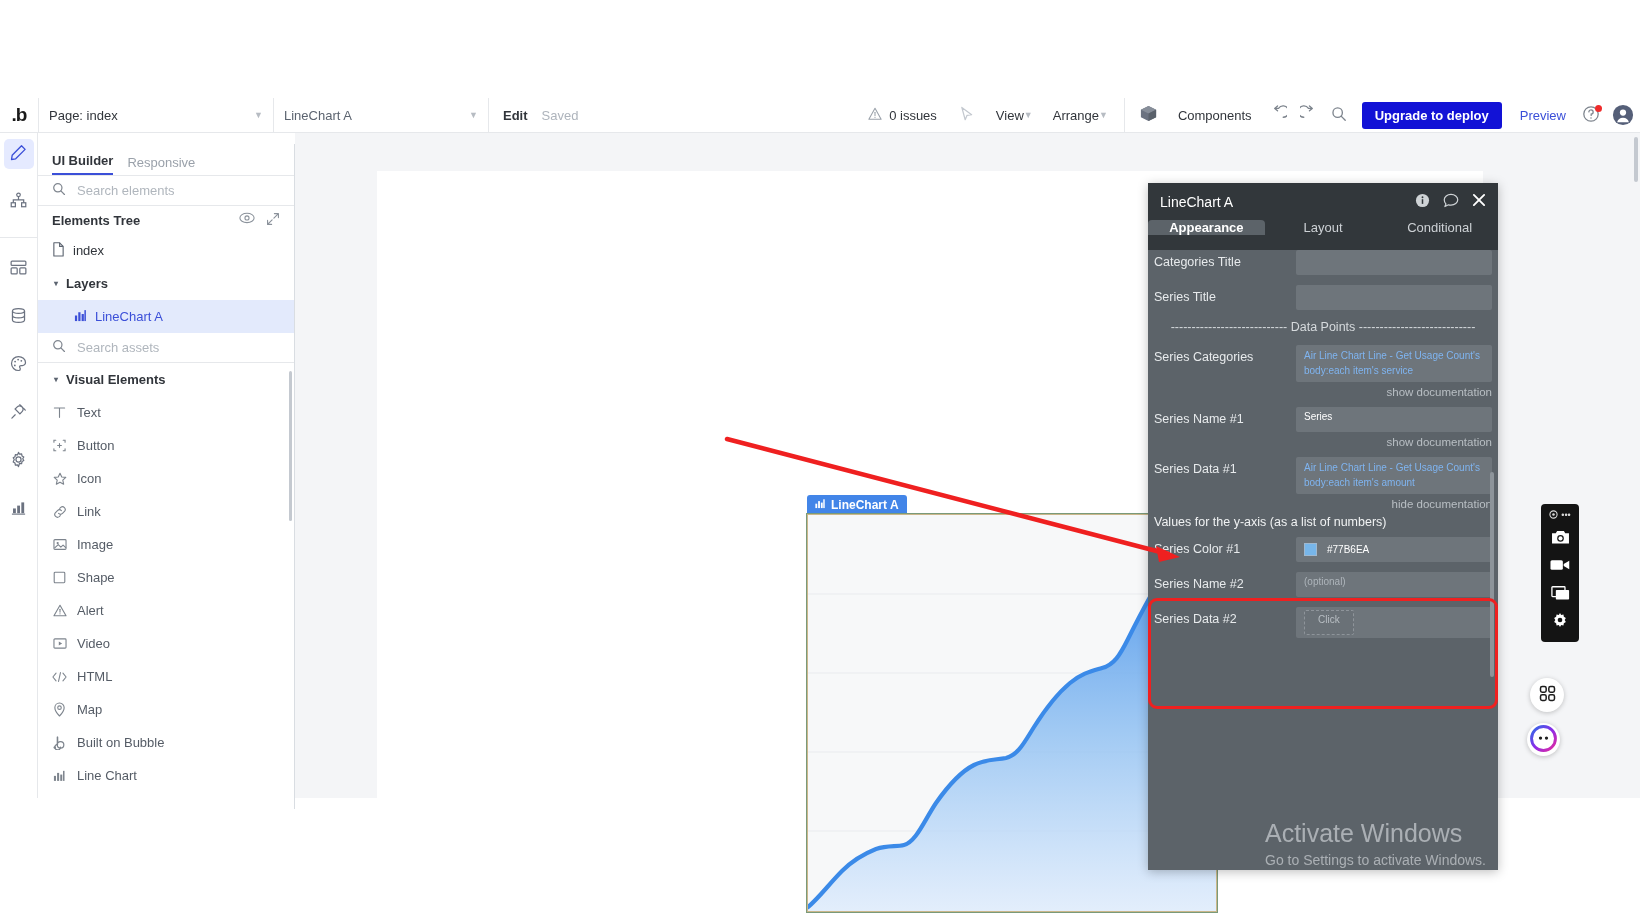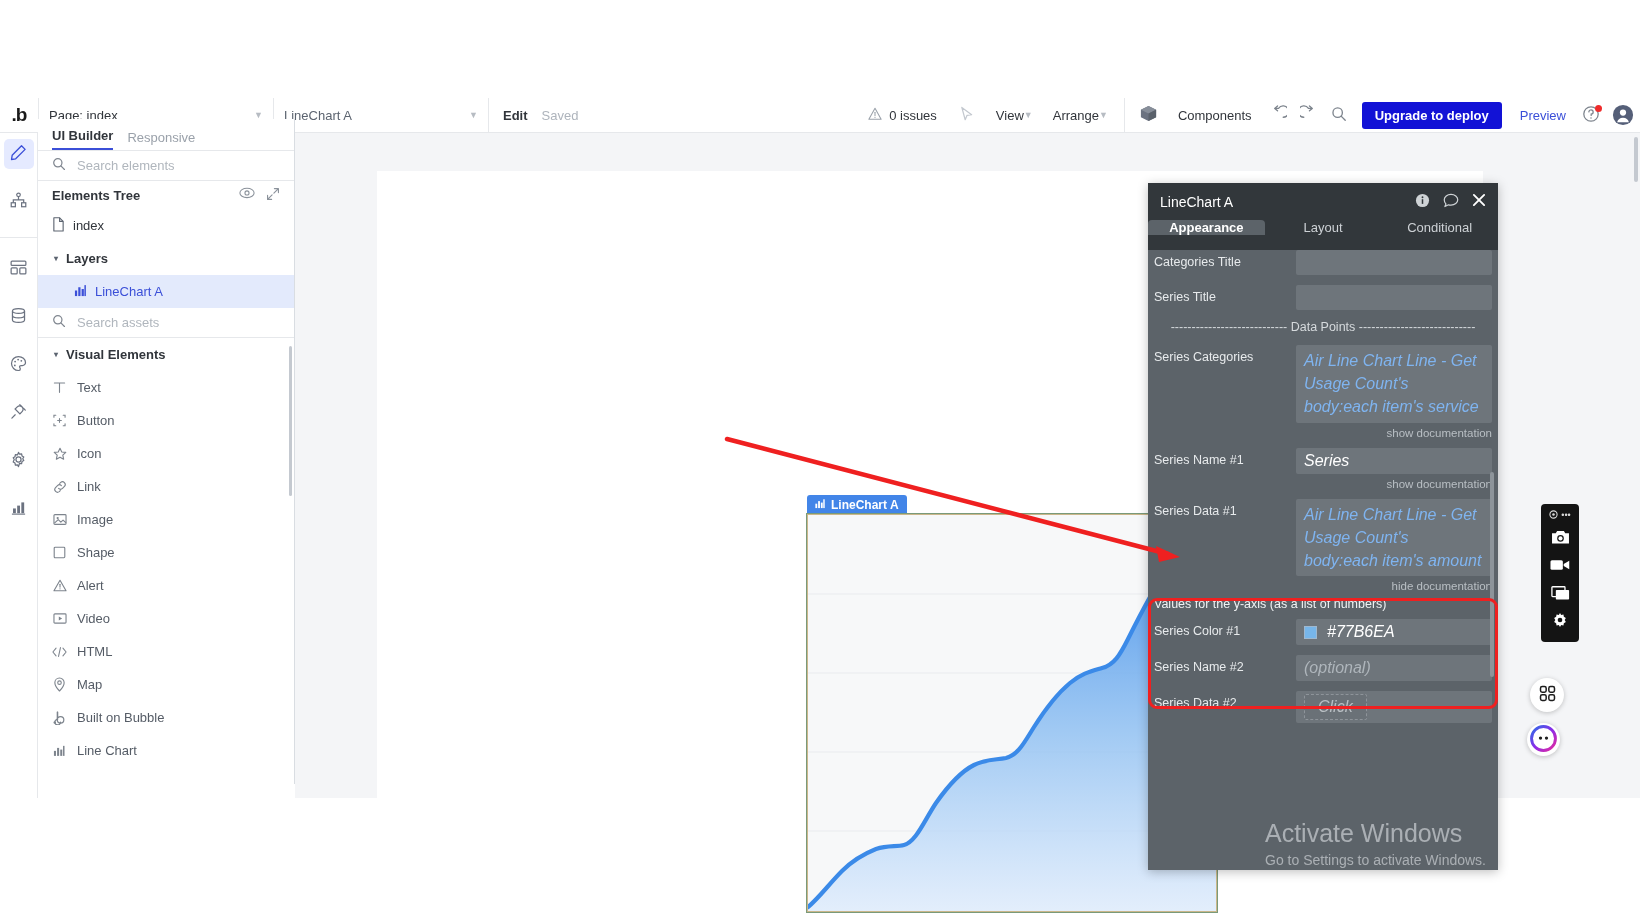--- a/index.html
+++ b/index.html
@@ -92,21 +92,21 @@
   }
   .rail-item {
     width:30px; height:30px; margin-bottom:18px; border-radius:5px;
     display:flex; align-items:center; justify-content:center; color:#6b7280;
   }
   .rail-item.active { background:#e5eaff; color:#3b4fd8; }
   .rail-sep { width:38px; height:1px; background:#e6e8eb; margin:2px 0 16px 0; }
 
   
   .leftpanel {
-    position:absolute; left:38px; top:21px; width:257px; height:665px;
+    position:absolute; left:38px; top:46px; width:257px; height:665px;
     background:#fff; border-right:1px solid #d9dde2;
     display:flex; flex-direction:column;
   }
   .lp-tabs {
     height:32px; display:flex; align-items:flex-end; gap:14px; padding:0 14px;
     border-bottom:1px solid #e6e8eb;
   }
   .lp-tab { font-size:13px; color:#9aa1aa; padding-bottom:5px; }
   .lp-tab.active { color:#31353b; font-weight:700; border-bottom:2px solid #3b4fd8; }
   .lp-search {
@@ -196,21 +196,21 @@
     padding:0 6px;
   }
   .prow {
     display:flex; align-items:flex-start; min-height:25px; margin-bottom:10px;
   }
   .plabel {
     width:142px; flex:0 0 142px; font-size:12.5px; color:#e7eaec; padding-top:5px;
   }
   .pfield {
     flex:1 1 auto; min-height:25px; background:#6e757b; border-radius:2px;
-    padding:4px 8px; font-size:16px; color:#ffffff;font-style:italic;
+    padding:4px 8px; font-size:10px; color:#ffffff;
   }
   .pfield.dyn { color:#7fb4f0; line-height:1.45; }
   .pfield.placeholder { color:#aeb5bb; }
   .pfield.clickbtn {
     color:#b9bfc4; border:1px dashed #8e949a; background:#6a7177;
     display:inline-block; width:auto; padding:3px 13px;
   }
   .pfield.empty { min-height:25px; }
   .pfield.color { display:flex; align-items:center; gap:10px; }
   .swatch { width:13px; height:13px; background:#77b6ea; border:1px solid #9fb8cf; }

